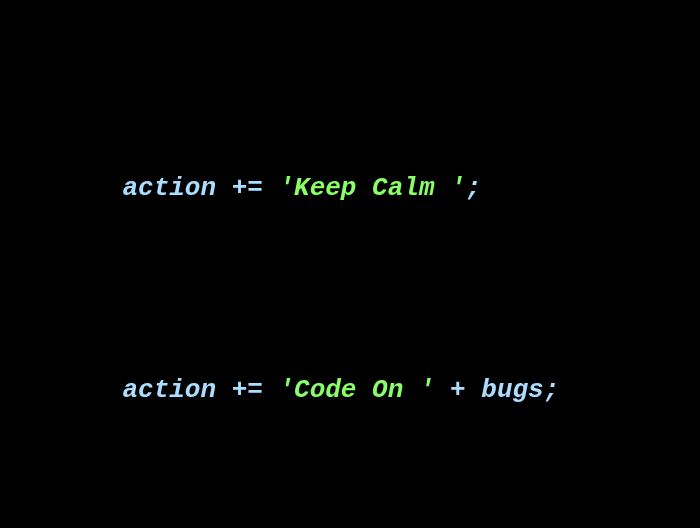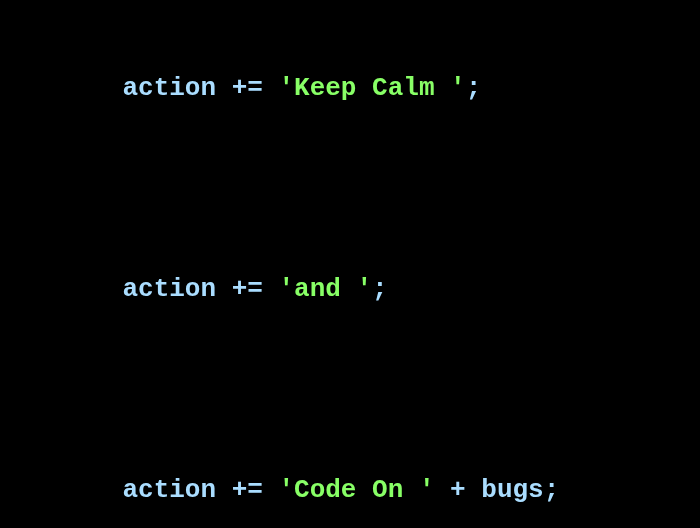--- a/index.html
+++ b/index.html
@@ -30,39 +30,37 @@
     .normal {
       color: #aaddff;
     }
 
     .str {
       color: #88ff66;
     }
 
     .line {
       display: block;
+      font-style: italic;
     }
 
     .indent {
       display: inline-block;
       width: 40px;
     }
   </style>
 </head>
 <body>
 
 <div class="code-block">
   
   
   
   <span class="line">
     <span class="indent">  </span><span class="normal">action += </span><span class="str">'Keep Calm '</span><span class="normal">;</span>
   </span>
   <span class="line">
-    <span class="indent">  </span><span class="normal">action += </span><span class="str">'and '</span><span class="normal">;</span>
-  </span>
-  <span class="line">
     <span class="indent">  </span><span class="normal">action += </span><span class="str">'Code On '</span><span class="normal"> + bugs;</span>
   </span>
   
   
   
 </div>
 
 </body></html>

